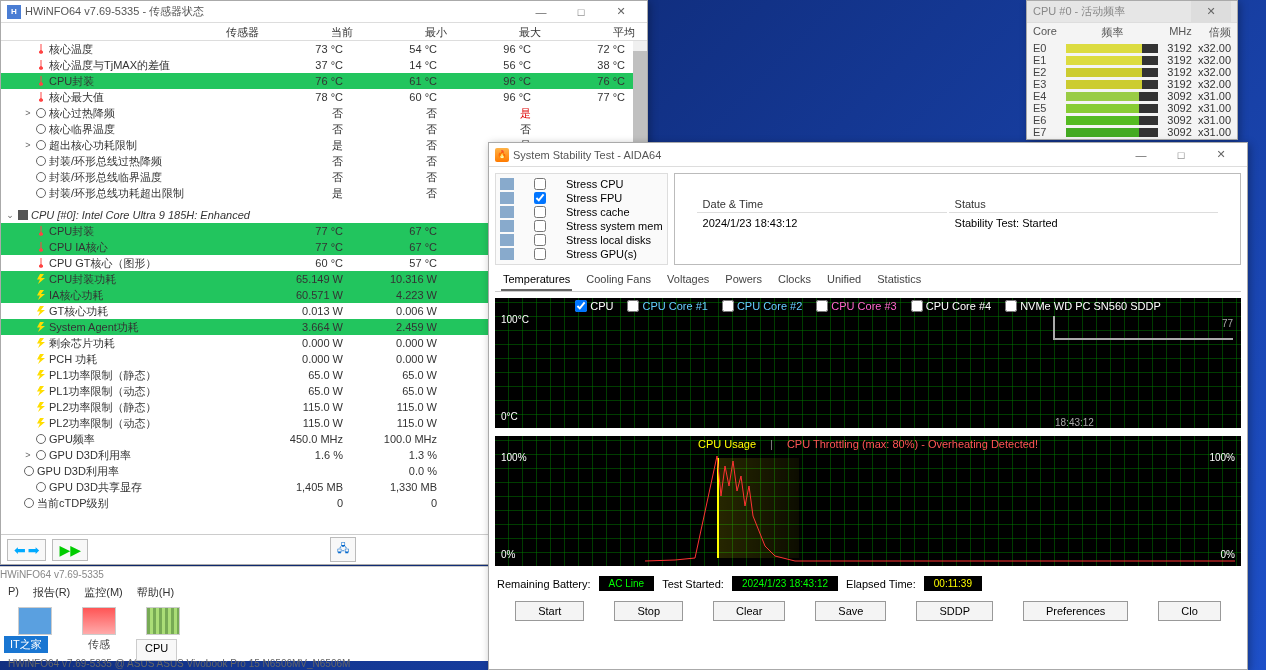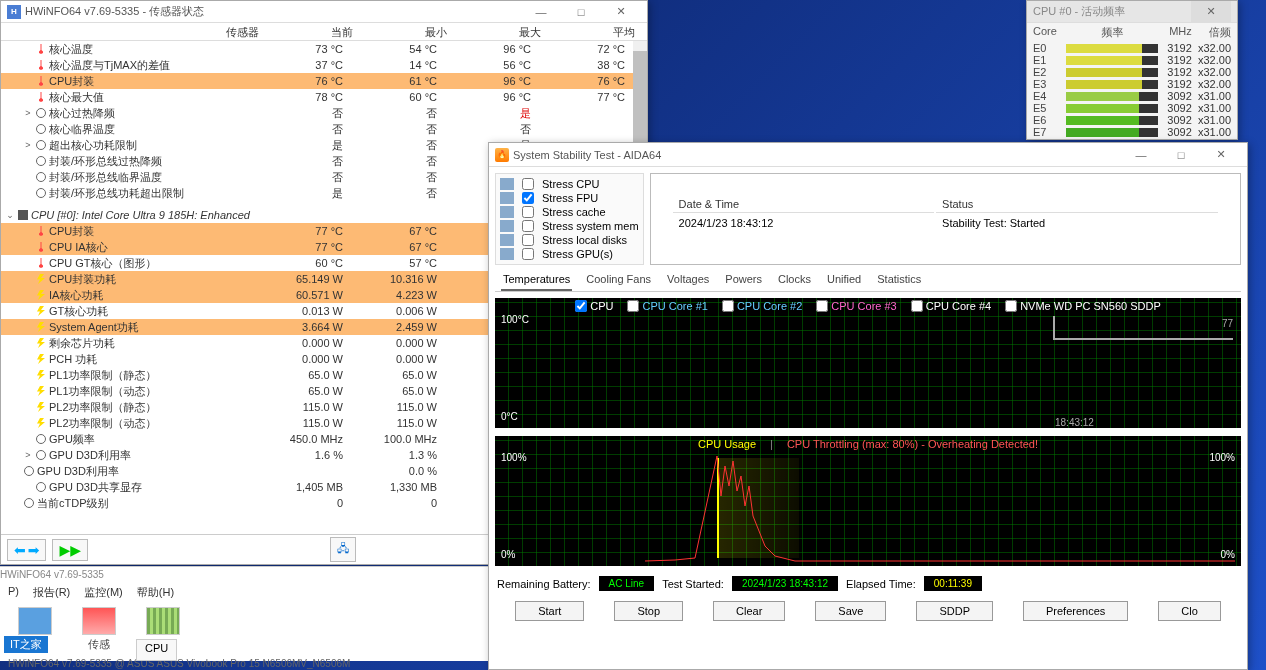--- a/index.html
+++ b/index.html
@@ -10,21 +10,21 @@
 .titlebar .ttl{flex:1;color:#555}
 .tbtn{width:40px;height:22px;display:flex;align-items:center;justify-content:center;cursor:pointer;color:#666}
 
 #hwinfo{left:0;top:0;width:648px;height:565px}
 #hwinfo .hdr{display:flex;background:#fff;border-bottom:1px solid #ddd;height:18px}
 #hwinfo .hdr span{padding:2px 0;text-align:right;color:#333}
 #hwinfo .col-n{width:258px;text-align:center;padding-left:6px !important}
 #hwinfo .col-v{width:94px}
 #hwinfo .rows{height:490px;overflow:hidden;position:relative}
 #hwinfo .row{display:flex;height:16px;align-items:center;color:#333}
-#hwinfo .row.sel{background:#fdba74}
+#hwinfo .row.sel{background:#22c55e}
 #hwinfo .row .lbl{width:258px;padding-left:22px;display:flex;align-items:center;gap:3px}
 #hwinfo .row .lbl.ind1{padding-left:10px}
 #hwinfo .row .v{width:94px;text-align:right;padding-right:10px}
 #hwinfo .row .hot{color:#d00}
 .ri{width:10px;height:10px;display:inline-block}
 .ri.temp{background:linear-gradient(#f44,#f44);clip-path:polygon(45% 0,55% 0,55% 60%,70% 75%,70% 90%,50% 100%,30% 90%,30% 75%,45% 60%)}
 .ri.clock{border:1.5px solid #666;border-radius:50%}
 .ri.bolt{background:#fd0;clip-path:polygon(40% 0,80% 0,50% 40%,90% 40%,20% 100%,40% 55%,10% 55%)}
 .ri.chip{background:#555}
 .chev{width:10px;color:#666;font-size:9px;text-align:center}
@@ -63,21 +63,21 @@
 #cpufreq .frow .bar i{position:absolute;left:0;top:0;bottom:0}
 #cpufreq .frow .mhz{width:34px;text-align:right;color:#333}
 #cpufreq .frow .mul{width:40px;text-align:right;color:#333}
 
 #aida{left:488px;top:142px;width:760px;height:528px}
 #aida .titlebar{height:24px}
 #aida .titlebar .ico{background:linear-gradient(#ffb347,#ff7b00);border-radius:2px}
 #aida .body{padding:6px;display:flex;flex-direction:column;gap:4px;height:calc(100% - 24px)}
 #aida .top{display:flex;gap:6px}
 #aida .stress{display:flex;flex-direction:column;gap:2px;padding:4px;border:1px solid #ddd;background:#fafafa}
-#aida .stress label{display:flex;align-items:center;gap:8px}
+#aida .stress label{display:flex;align-items:center;gap:20px}
 #aida .stress .sic{width:14px;height:12px;background:#8ac}
 #aida .info{border:1px solid #bbb;flex:1;padding:20px}
 #aida .info table{width:100%}
 #aida .info td{padding:2px 6px}
 #aida .info .h{color:#333;font-weight:normal;border-bottom:1px solid #ddd}
 #aida .tabs{display:flex;gap:12px;border-bottom:1px solid #ccc;padding:0 6px}
 #aida .tabs span{padding:4px 2px;color:#444;cursor:pointer}
 #aida .tabs span.act{color:#000;border-bottom:2px solid #666}
 .chart{background:#000;position:relative;margin:2px 0}
 .chart .grid{position:absolute;inset:0;background:repeating-linear-gradient(0deg,transparent 0,transparent 13px,rgba(0,120,0,.5) 13px,rgba(0,120,0,.5) 14px),repeating-linear-gradient(90deg,transparent 0,transparent 13px,rgba(0,120,0,.5) 13px,rgba(0,120,0,.5) 14px)}

